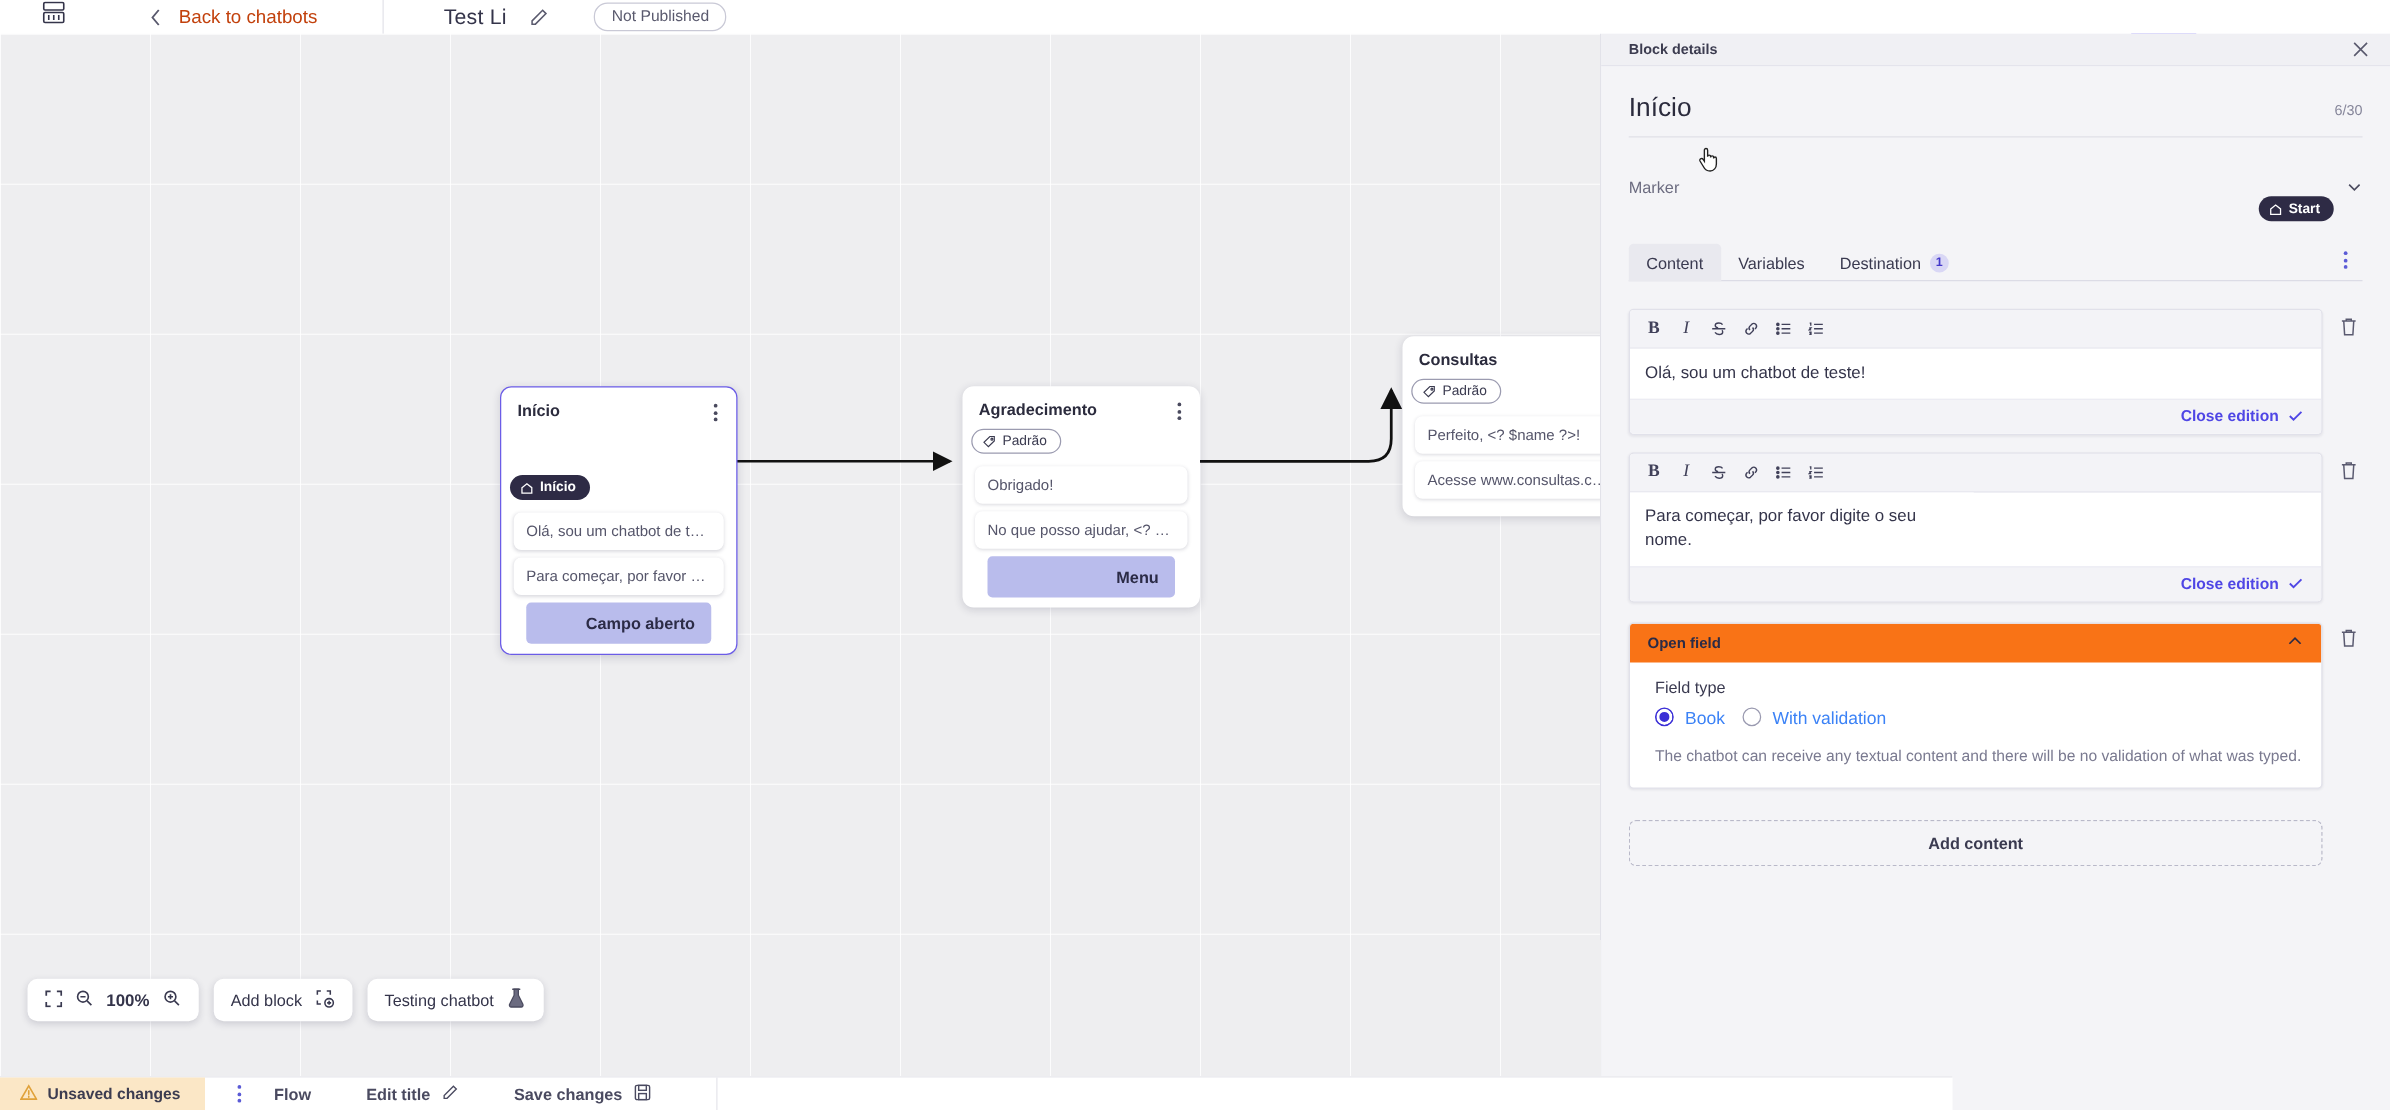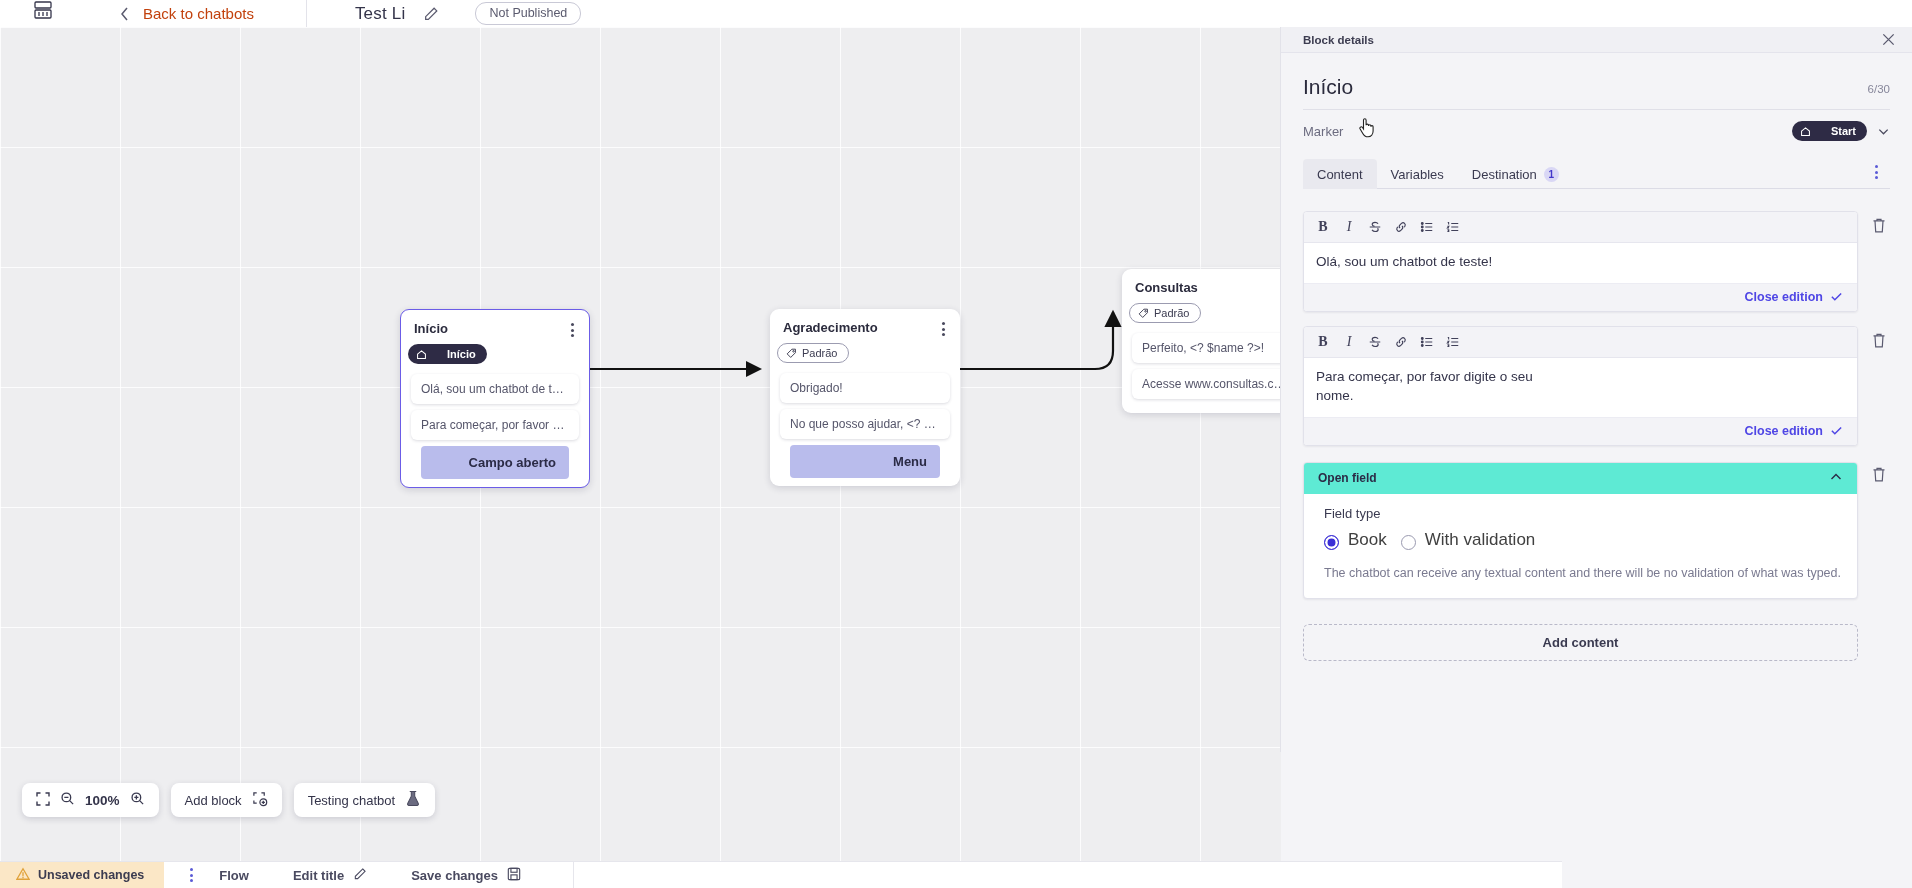--- a/index.html
+++ b/index.html
@@ -54,23 +54,23 @@
   .block-head{ padding:11px 13px 0 13px; position:relative; }
   .block-title{ font-size:13px; font-weight:bold; color:#2b2b3d; }
   .block-dots{
     position:absolute; right:11px; top:11px; cursor:pointer;
     display:flex; flex-direction:column; gap:2.5px; align-items:center;
     padding:2px 4px;
   }
   .block-dots i{ width:3px;height:3px;border-radius:50%;background:#4a4a5e;display:block;}
   .badge-row{ padding:8px 7px 10px; }
   .badge-start{
-    display:inline-flex;align-items:center;gap:20px;
+    display:inline-flex;align-items:center;gap:5px;
     background:#2e2b45;color:#fff;border-radius:12px;
-    padding:4px 11px 4px 8px;font-size:11px;font-weight:bold;
+    padding:4px 11px 4px 8px;font-size:11px;font-weight:bold;margin-top:36px;
   }
   .badge-default{
     display:inline-flex;align-items:center;gap:5px;
     border:1px solid #9b9bb0;color:#3b3b50;border-radius:12px;
     padding:3px 11px 3px 8px;font-size:11px;background:#fff;
   }
   .msg{
     margin:0 10px 6px; background:#fff; border-radius:6px;
     box-shadow:0 1px 3px rgba(40,40,70,.17);
     padding:8px 10px; font-size:12px; color:#55556a;
@@ -188,28 +188,28 @@
     font-size:12.5px; font-weight:bold; cursor:pointer;
   }
   .trash{ width:22px; padding-top:6px; cursor:pointer; color:#5a5a70; display:flex;
           justify-content:center;}
 
   
   .of-wrap{ display:flex; align-items:flex-start; gap:10px; margin-top:16px;}
   .of-card{ flex:1; background:#fff; border-radius:4px; overflow:hidden;
             box-shadow:0 1px 2px rgba(40,40,70,.08); border:1px solid #e1e1ea;}
   .of-head{
-    background:#5eead4; padding:7px 14px; display:flex; align-items:center;
+    background:#f97316; padding:7px 14px; display:flex; align-items:center;
     justify-content:space-between; font-size:12px; font-weight:bold; color:#2b2b46;
     cursor:pointer;
   }
   .of-body{ padding:12px 14px 16px 20px; }
   .of-label{ font-size:13px; color:#3a3a50; margin-bottom:9px; }
   .radios{ display:flex; align-items:center; gap:14px; margin-bottom:14px;}
-  .radio{ display:flex; align-items:flex-end; gap:9px; cursor:pointer; font-size:17px; color:#404040;}
+  .radio{ display:flex; align-items:flex-start; gap:9px; cursor:pointer; font-size:14px; color:#3b82f6;}
   .rdot{ width:15px;height:15px;border-radius:50%;border:1.5px solid #9a9ab0; background:#fff;
          display:flex;align-items:center;justify-content:center;}
   .rdot.on{ border-color:#3b2fd6; background:#3b2fd6; box-shadow:inset 0 0 0 2.5px #fff;}
   .of-desc{ font-size:12.5px; color:#7a7a90; line-height:1.5; }
 
   .addcontent{
     margin-top:25px; border:1.4px dashed #b9b9c9; border-radius:6px;
     height:37px; display:flex;align-items:center;justify-content:center;
     font-size:13px; font-weight:bold; color:#3a3a50; cursor:pointer; background:#f4f4f7;
   }

